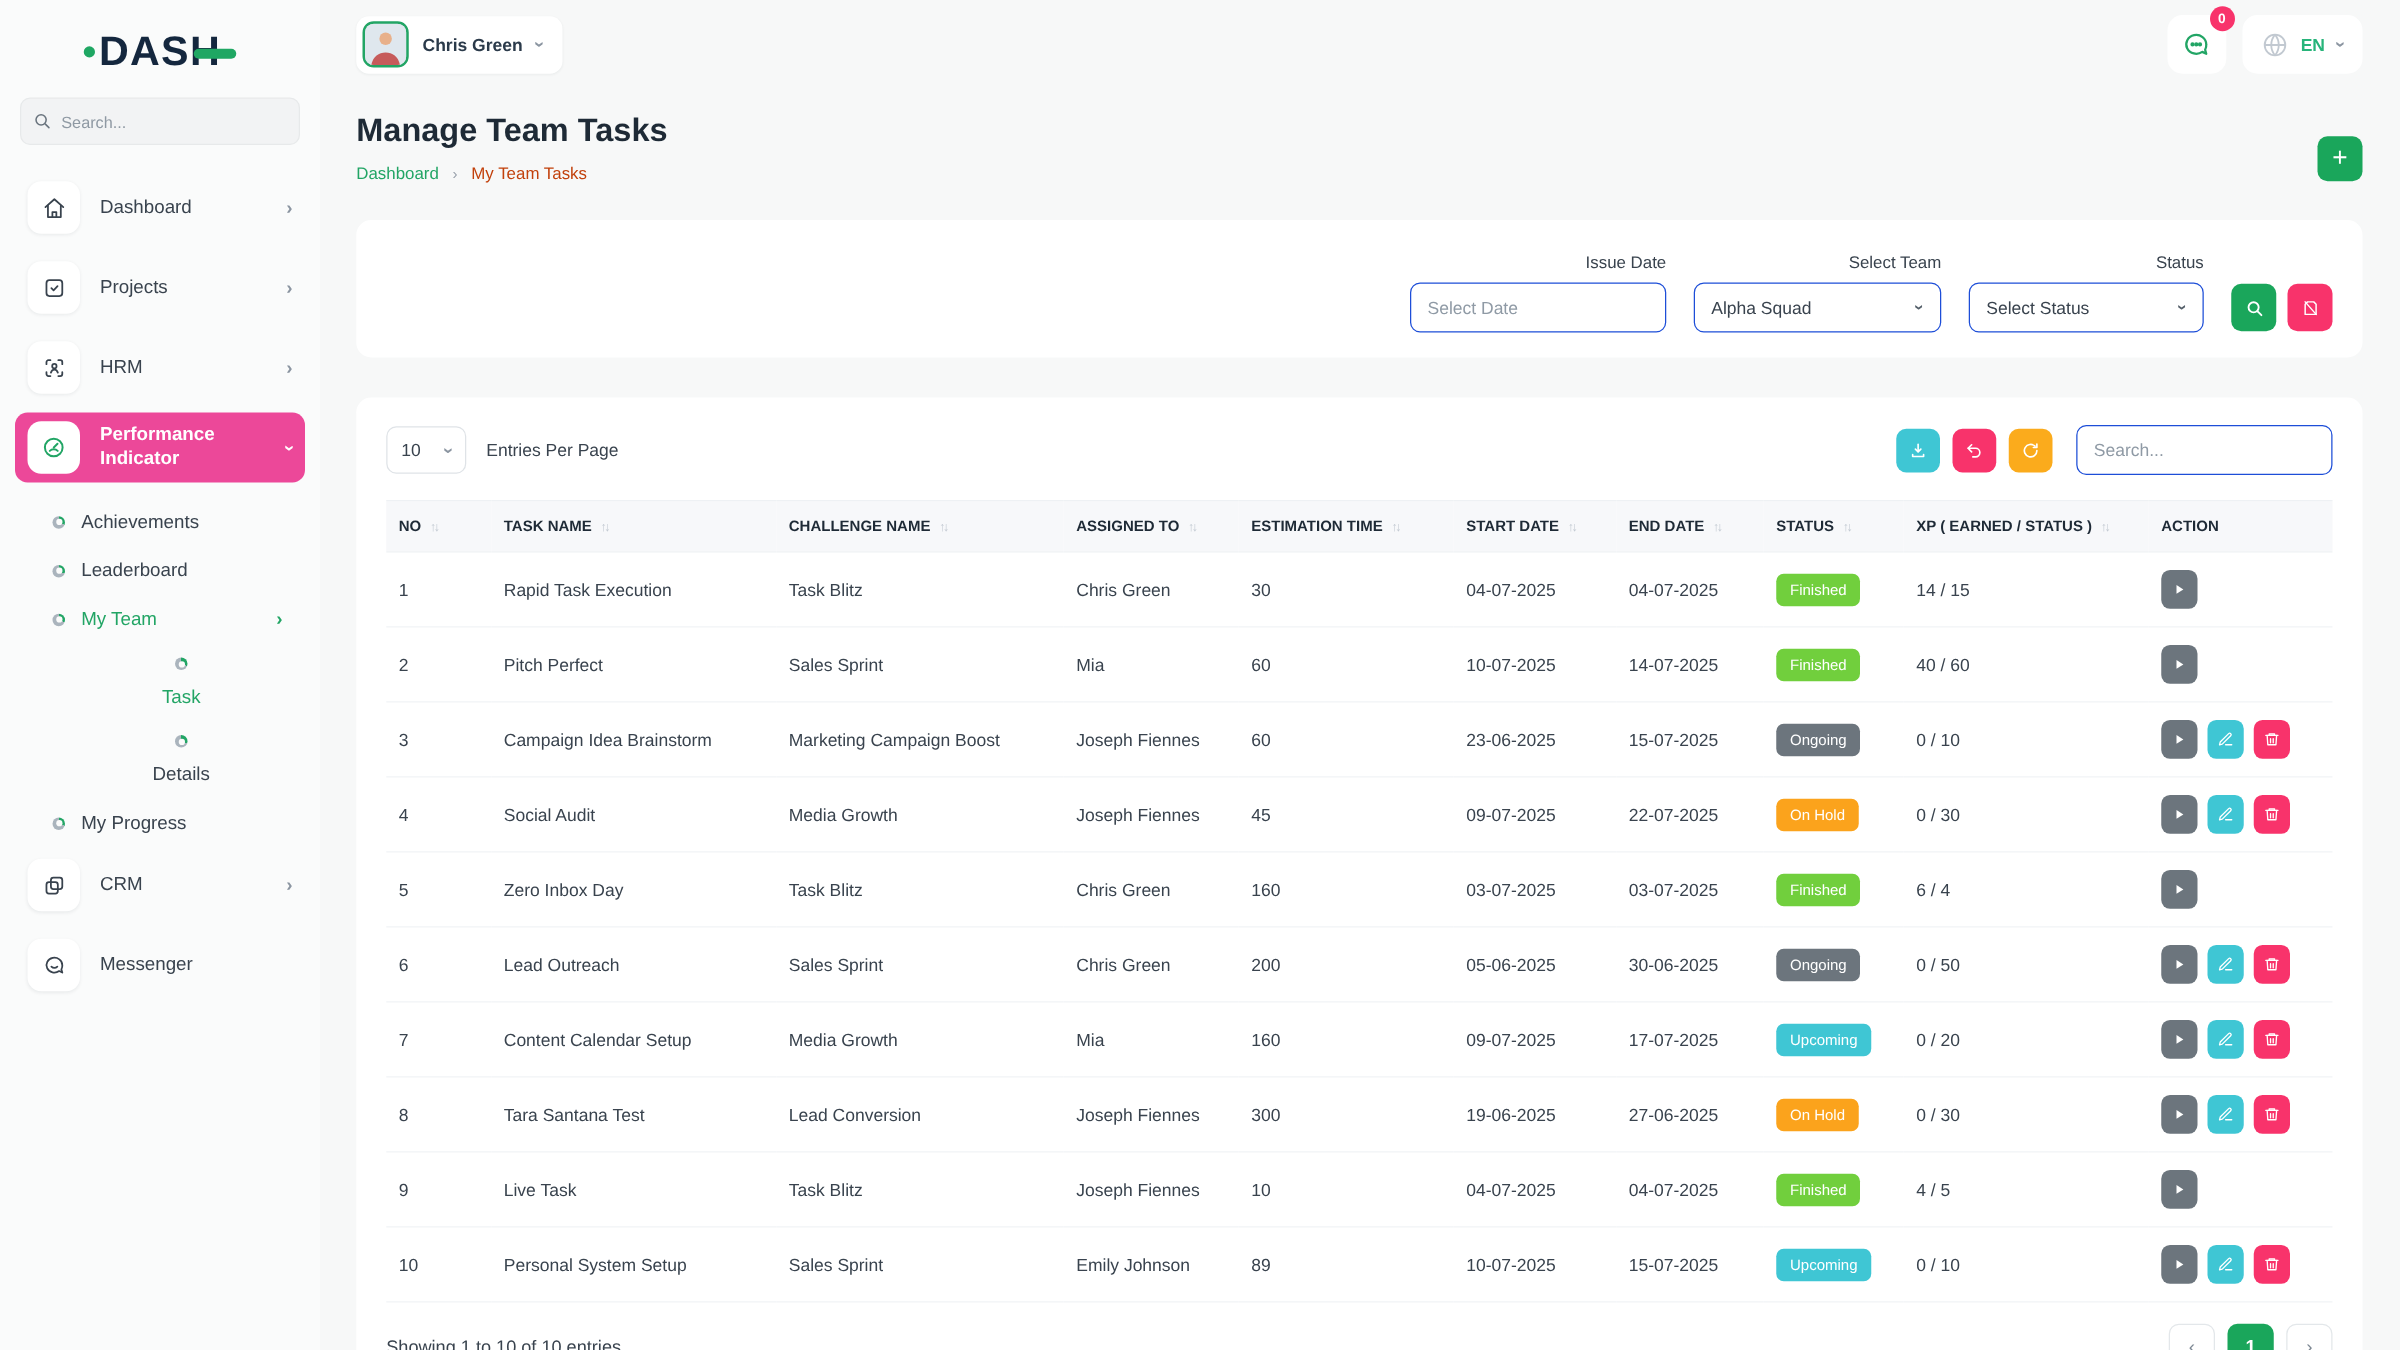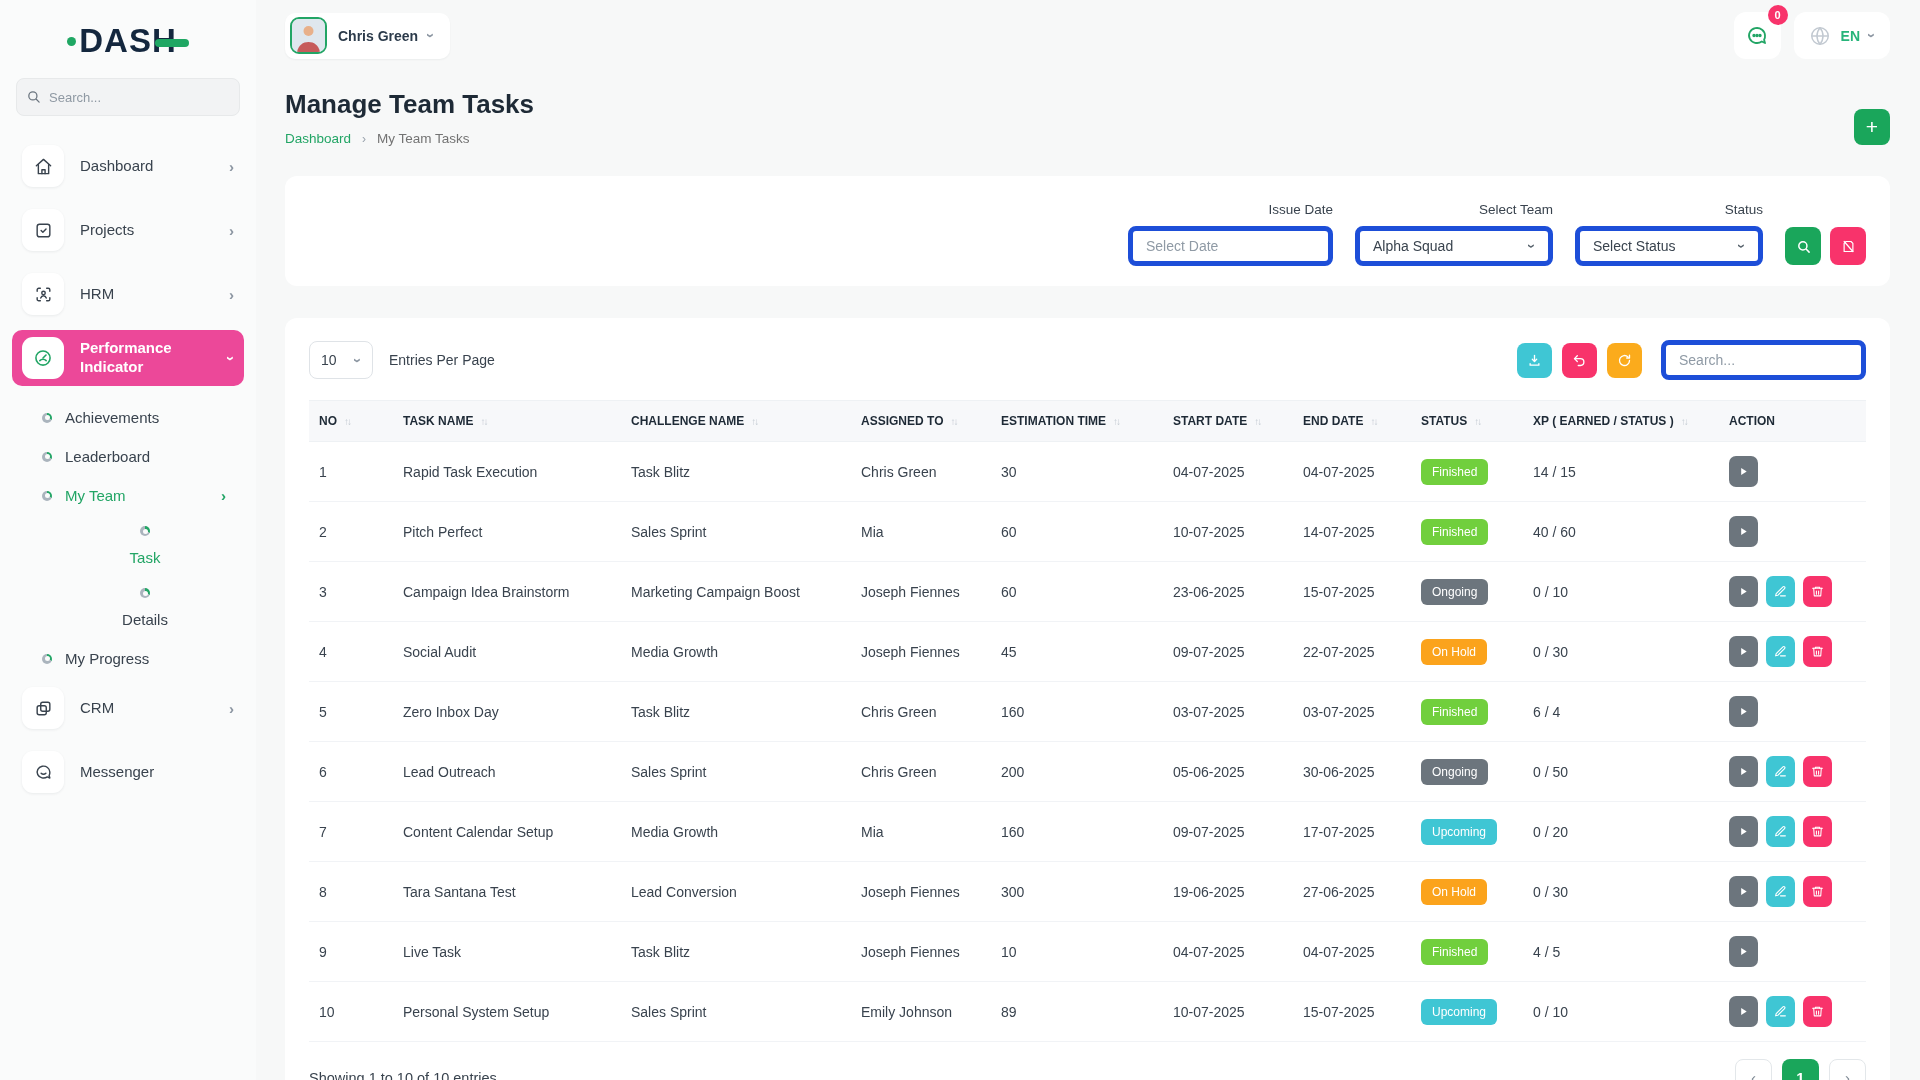--- a/index.html
+++ b/index.html
@@ -61,30 +61,30 @@
       display:flex; align-items:center; justify-content:center; }
   .lang-pill { height:47px; background:#fff; border-radius:12px; display:flex; align-items:center;
       gap:10px; padding:0 15px; cursor:pointer; }
   .lang-code { color:#27b47a; font-weight:700; font-size:14px; }
 
   .page-head { display:flex; justify-content:space-between; margin-top:30px; }
   .page-title { font-size:26px; font-weight:700; color:#1e2a36; }
   .breadcrumb { margin-top:11px; display:flex; gap:11px; align-items:center; font-size:13.5px; }
   .bc-home { color:#22a565; cursor:pointer; }
   .bc-sep { color:#9aa3ad; font-size:12px; }
-  .bc-cur { color:#737373; }
+  .bc-cur { color:#c2410c; }
   .add-btn { width:36px; height:36px; background:#1aa65b; border:none; border-radius:8px;
       color:#fff; font-size:21px; line-height:1; cursor:pointer; align-self:center; margin-top:18px; }
 
   
   .filter-card { margin-top:30px; background:#fff; border-radius:12px; height:110px;
       padding:20px 24px; display:flex; justify-content:flex-end; align-items:flex-end; gap:22px; }
   .field { display:flex; flex-direction:column; gap:9px;align-items:flex-end; }
   .field label { font-size:13.5px; color:#39434e; }
-  .control { height:40px; border:5px solid #1d4ed8; border-radius:8px; background:#fff;
+  .control { height:40px; border:1px solid #1d4ed8; border-radius:8px; background:#fff;
       font-size:14px; color:#39434e; padding:0 13px; outline:none; font-family:"Liberation Sans",sans-serif; }
   input.control::placeholder { color:#8f9aa5; }
   .selectbox { display:flex; align-items:center; justify-content:space-between; gap:18px; cursor:pointer; }
   .selectbox .chev { font-size:14px; color:#55606a; }
   .w-date { width:205px; } .w-team { width:198px; } .w-status { width:188px; }
   .filter-actions { display:flex; gap:9px; padding-bottom:1px; }
   .sq-btn { width:36px; height:38px; border:none; border-radius:8px; color:#fff; cursor:pointer;
       display:flex; align-items:center; justify-content:center; }
 
   

